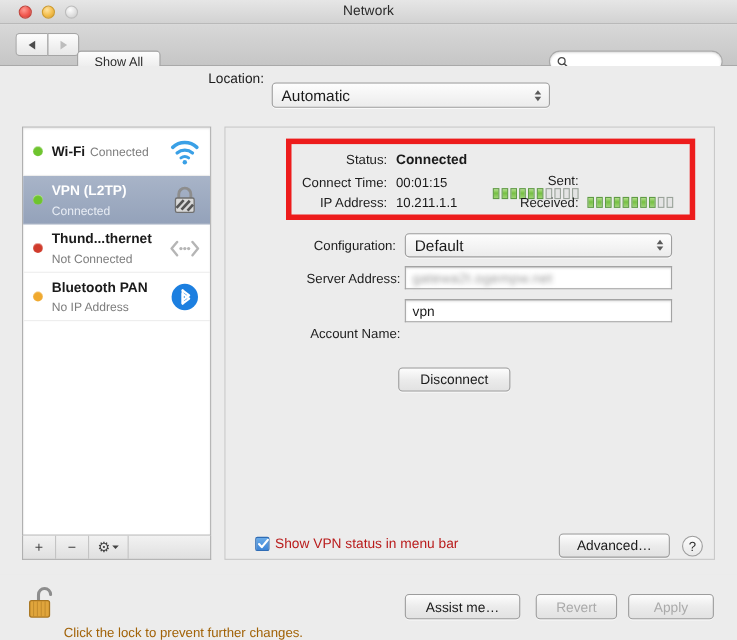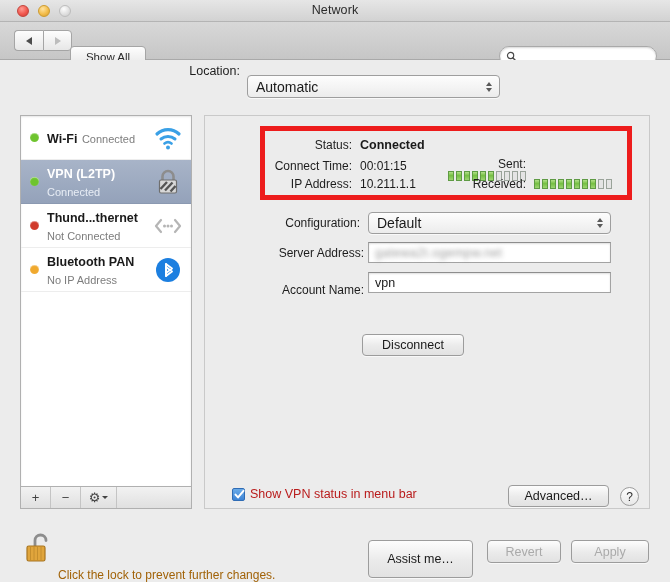--- a/index.html
+++ b/index.html
@@ -603,21 +603,21 @@
     </span>
   </div>
 
   <div class="frow" style="left:246px; top:244px;">
     <span class="flabel" style="width:118px;">Server Address:</span>
   </div>
   <div class="field" style="left:368px; top:242px; width:243px; height:21px;">
     <span class="blurred">gatewa2t.ogempw.net</span>
   </div>
 
-  <div class="frow" style="left:246px; top:281px;">
+  <div class="frow" style="left:246px; top:294px;">
     <span class="flabel" style="width:118px;">Account Name:</span>
   </div>
   <div class="field" style="left:368px; top:272px; width:243px; height:21px;">
     <span>vpn</span>
   </div>
 
 
   <div class="pushbtn" style="left:362px; top:334px; width:102px; height:22px;">Disconnect</div>
 
   <div class="checkrow">
@@ -641,19 +641,19 @@
     <g stroke="#c08a2c" stroke-width="1" opacity="0.85">
       <line x1="6.5" y1="16.5" x2="6.5" y2="30.5"></line>
       <line x1="10" y1="16.5" x2="10" y2="30.5"></line>
       <line x1="13.5" y1="16.5" x2="13.5" y2="30.5"></line>
       <line x1="17" y1="16.5" x2="17" y2="30.5"></line>
     </g>
   </svg>
 
   <div class="lock-text">Click the lock to prevent further changes.</div>
 
-  <div class="pushbtn" style="left:368px; top:540px; width:105px; height:38px;">Assist me…</div>
+  <div class="pushbtn" style="left:368px; top:540px; width:105px; height:23px;">Assist me…</div>
 
   <div class="pushbtn disabled" style="left:487px; top:540px; width:74px; height:23px;">Revert</div>
 
   <div class="pushbtn disabled" style="left:571px; top:540px; width:78px; height:23px;">Apply</div>
 
 </div>
 
 </body></html>

